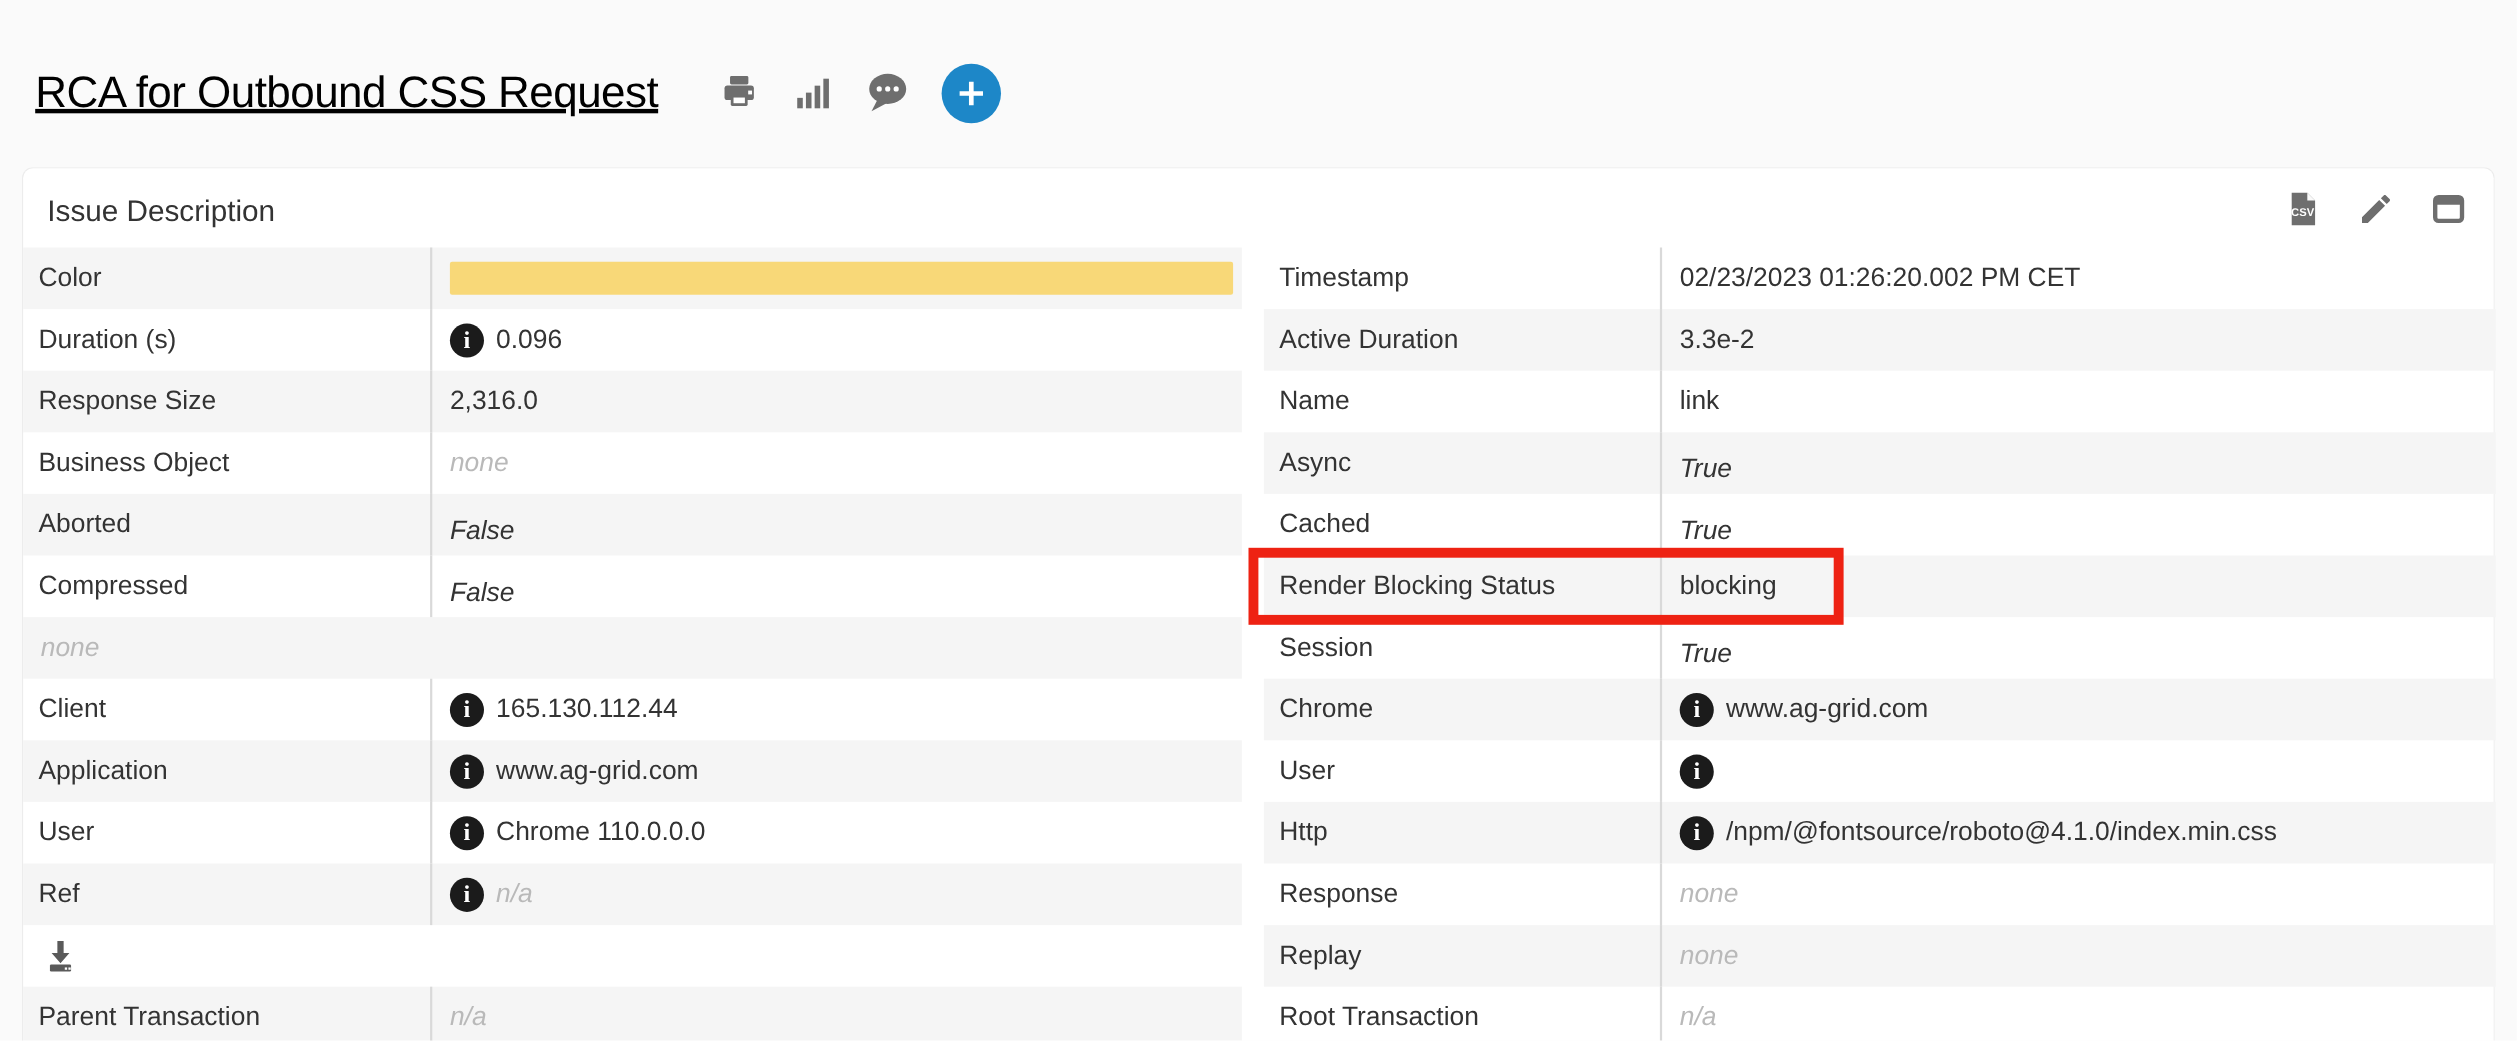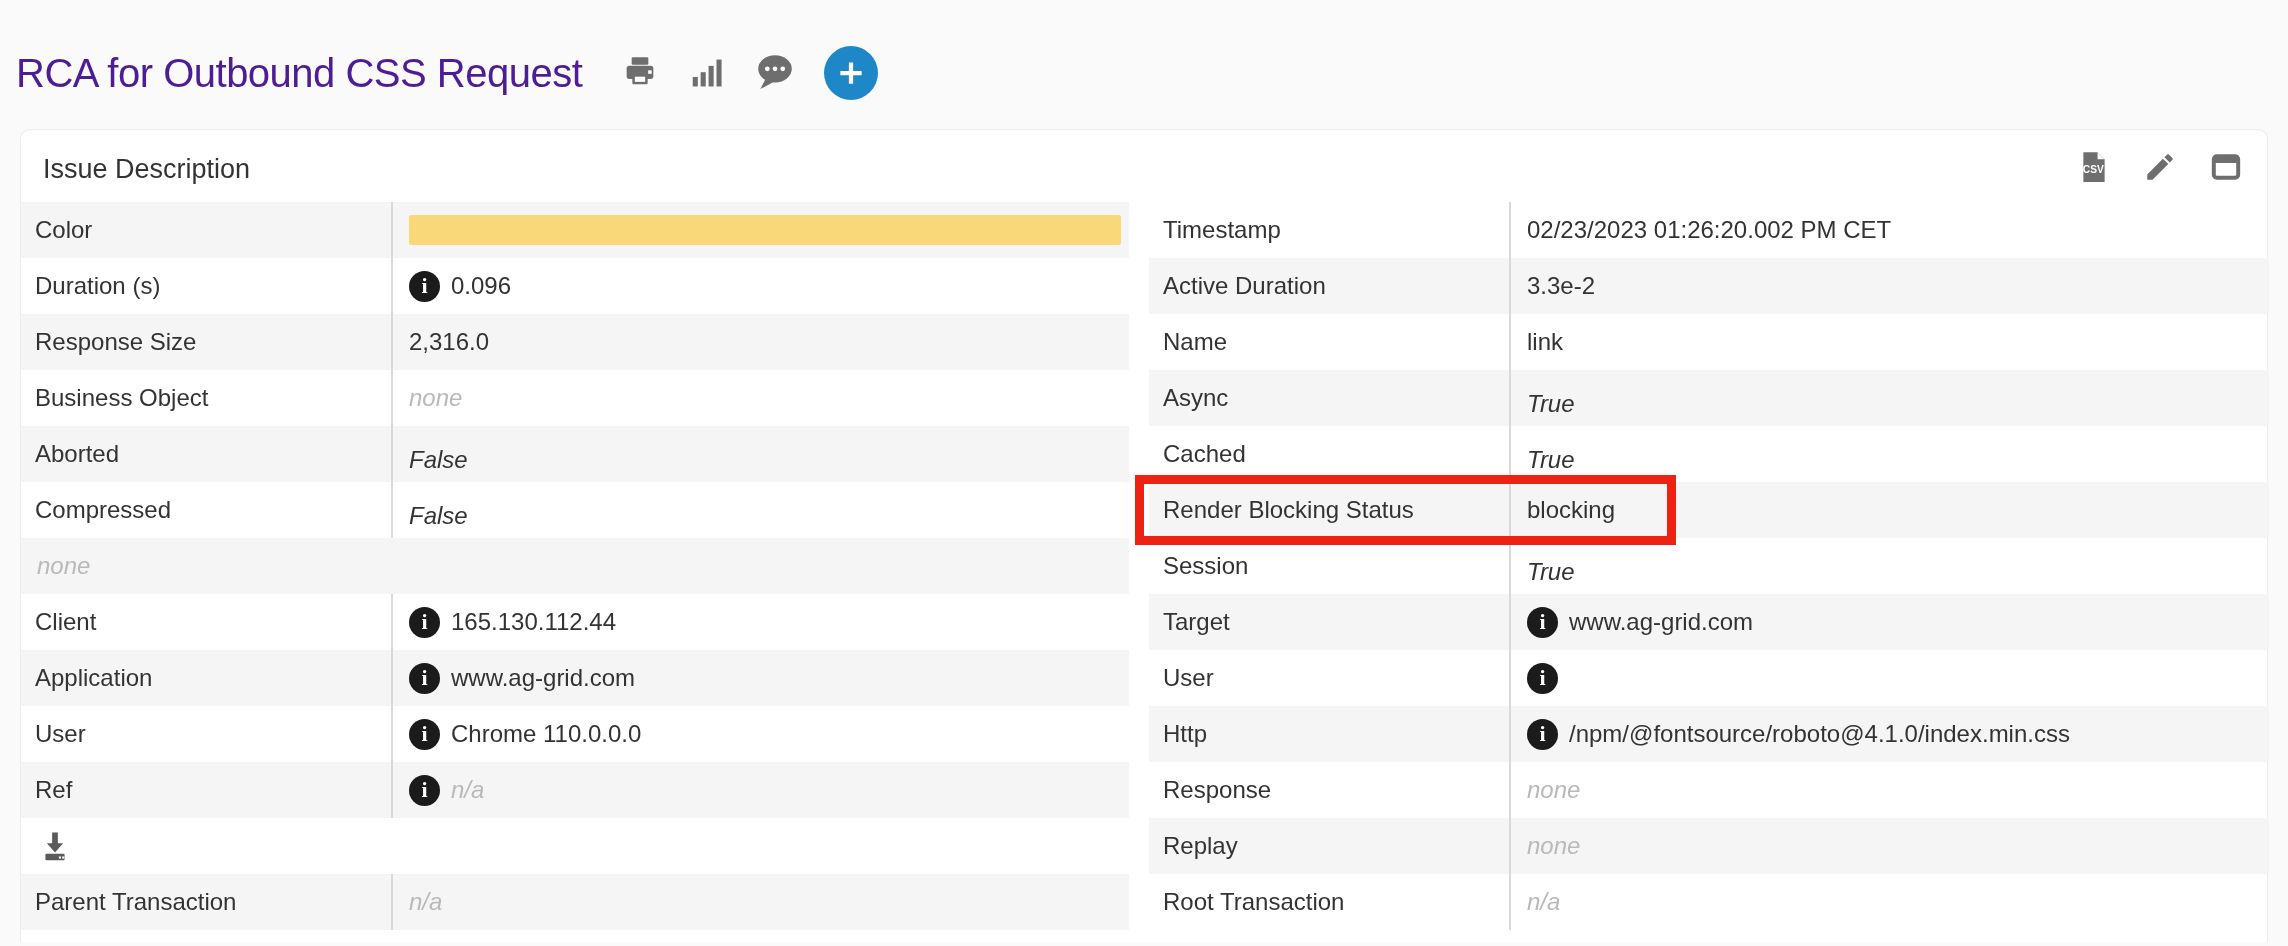--- a/index.html
+++ b/index.html
@@ -4,21 +4,21 @@
 <style>
   * { box-sizing: border-box; }
   html,body { margin:0; padding:0; }
   body {
     width:2288px; height:946px; overflow:hidden;
     background:#fafafa; color:#333;
     font-family:"Liberation Sans", sans-serif;
   }
   
   .top { display:flex; align-items:center; gap:30px; padding:46px 16px 29px 16px; }
-  .page-title { font-size:40px; font-weight:400; margin:0; color:#4c1d95; letter-spacing:-0.5px; }
+  .page-title { font-size:40px; font-weight:400; margin:16px; color:#000000; letter-spacing:-0.5px;text-decoration:underline; }
   .actions { display:flex; align-items:center; gap:28px; padding-left:8px; }
   .icon-btn { display:inline-flex; align-items:center; justify-content:center; cursor:pointer; }
   .icon-btn svg { display:block; }
   .add-btn {
     width:54px; height:54px; border-radius:50%;
     background:var(--accent,#1d87c8);
     display:flex; align-items:center; justify-content:center; cursor:pointer;
   }
   
   .panel {
@@ -257,21 +257,21 @@
           </div>
           <div class="hl-box"></div>
         </div>
         <div class="row">
           <div class="cell-label">Session</div>
           <div class="cell-value">
             <span class="bool">True</span>
           </div>
         </div>
         <div class="row shade">
-          <div class="cell-label">Target</div>
+          <div class="cell-label">Chrome</div>
           <div class="cell-value">
             <span class="info-i">i</span>
             <span class="val">www.ag-grid.com</span>
           </div>
         </div>
         <div class="row">
           <div class="cell-label">User</div>
           <div class="cell-value">
             <span class="info-i">i</span>
           </div>

